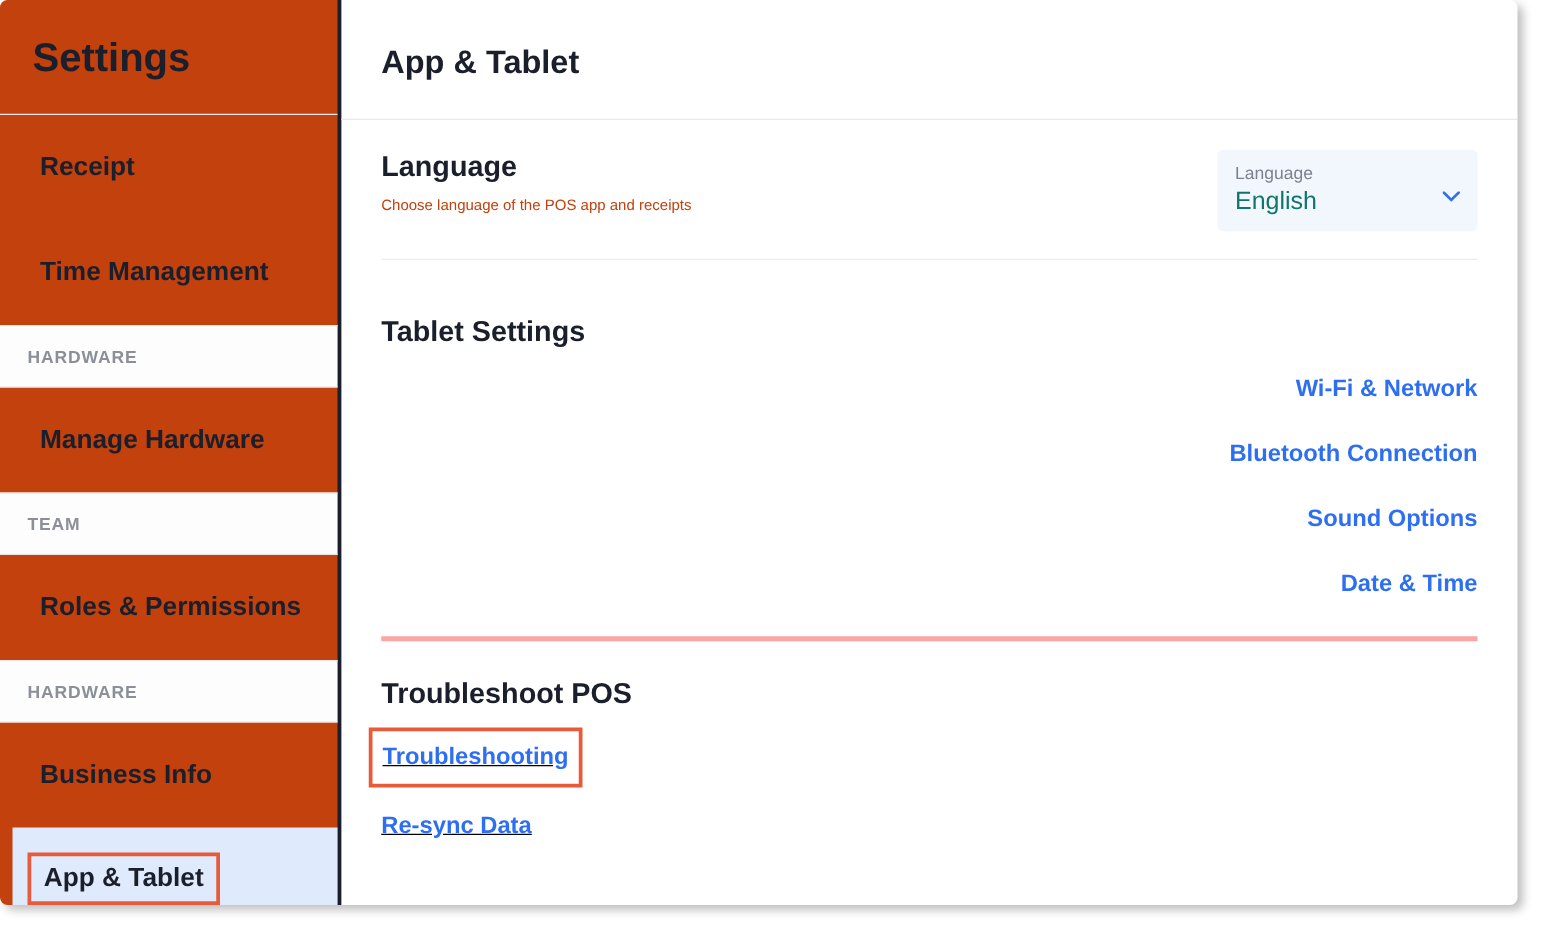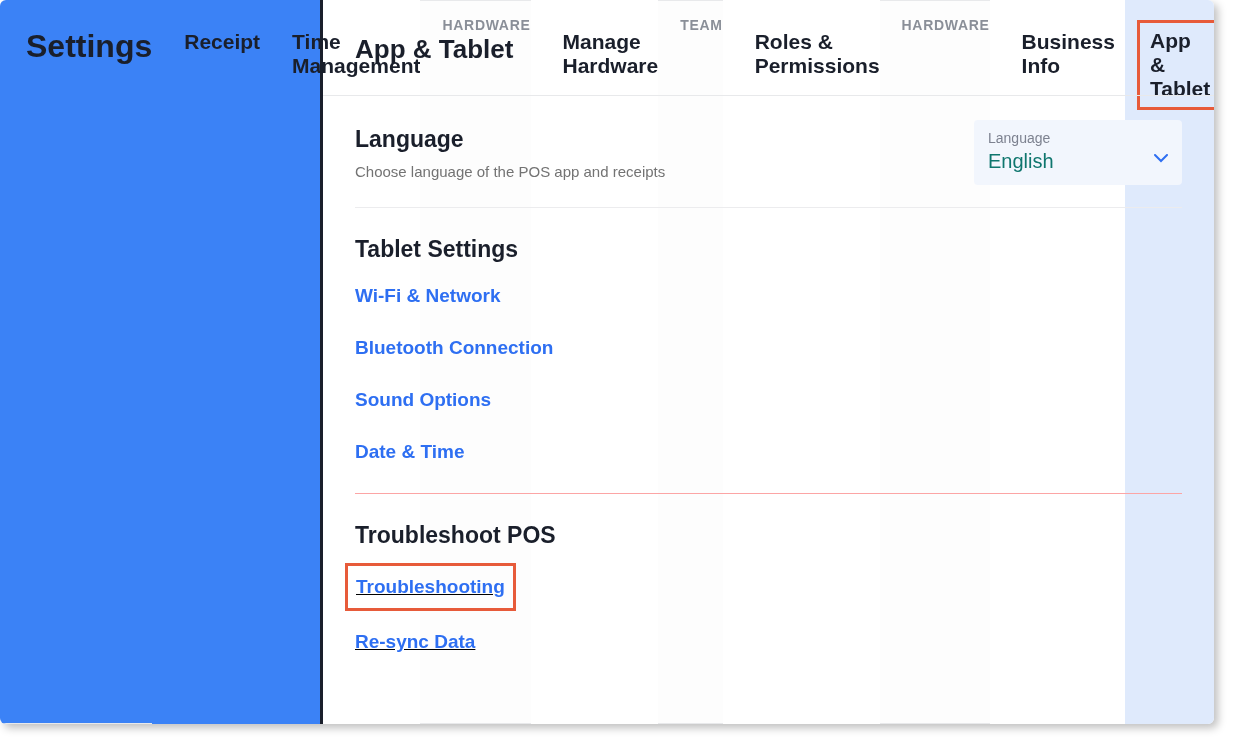--- a/index.html
+++ b/index.html
@@ -18,25 +18,25 @@
       width: 1214px;
       height: 724px;
       background: #ffffff;
       border-radius: 6px;
       box-shadow: 4px 4px 8px rgba(0,0,0,0.25);
       overflow: hidden;
       display: flex;
       position: relative;
     }
     .sidebar {
-      width: 323px;
+      width: 273px;
       border-right: 3px solid #1a1f2b;
-      background: #3b82f6;
-      display: flex;
-      flex-direction: row;
+      background: #c2410c;
+      display: flex;
+      flex-direction: column;
     }
     .sidebar-title {
       font-size: 32px;
       font-weight: 700;
       color: #1a1f2b;
       padding: 28px 0 26px 26px;
       border-bottom: 1px solid #e8e9eb;
     }
     .sidebar-item {
       font-size: 21px;
@@ -79,34 +79,34 @@
       font-size: 26px;
       font-weight: 700;
       color: #1a1f2b;
     }
     .content {
       padding: 24px 32px 0 32px;
     }
     .section-row {
       display: flex;
       justify-content: space-between;
-      align-items: center;
+      align-items: flex-start;
       padding-bottom: 22px;
       border-bottom: 1px solid #ececee;
-      margin-bottom: 28px;
+      margin-bottom: 44px;
     }
     .section-heading {
       font-size: 23px;
       font-weight: 700;
       color: #1a1f2b;
       margin-bottom: 10px;
     }
     .section-desc {
-      font-size: 15px;
-      color: #737373;
+      font-size: 12px;
+      color: #c2410c;
     }
     .dropdown {
       width: 208px;
       background: #f2f6fd;
       border-radius: 4px;
       padding: 10px 14px 12px 14px;
       display: flex;
       justify-content: space-between;
       align-items: flex-end;
       cursor: pointer;
@@ -132,21 +132,22 @@
       margin-bottom: 28px;
     }
     .link-list {
       display: flex;
       flex-direction: column;
       gap: 30px;
       margin-top: 22px;
       padding-bottom: 30px;
     }
     .link-list.bordered {
-      border-bottom: 1px solid #fca5a5;
+      border-bottom: 4px solid #fca5a5;
+      align-items: flex-end;
     }
     .link-item {
       font-size: 19px;
       font-weight: 600;
       color: #2e6ff2;
       cursor: pointer;
     }
     .link-item.highlighted-box {
       border: 3px solid #e75b3a;
       padding: 10px 8px;

